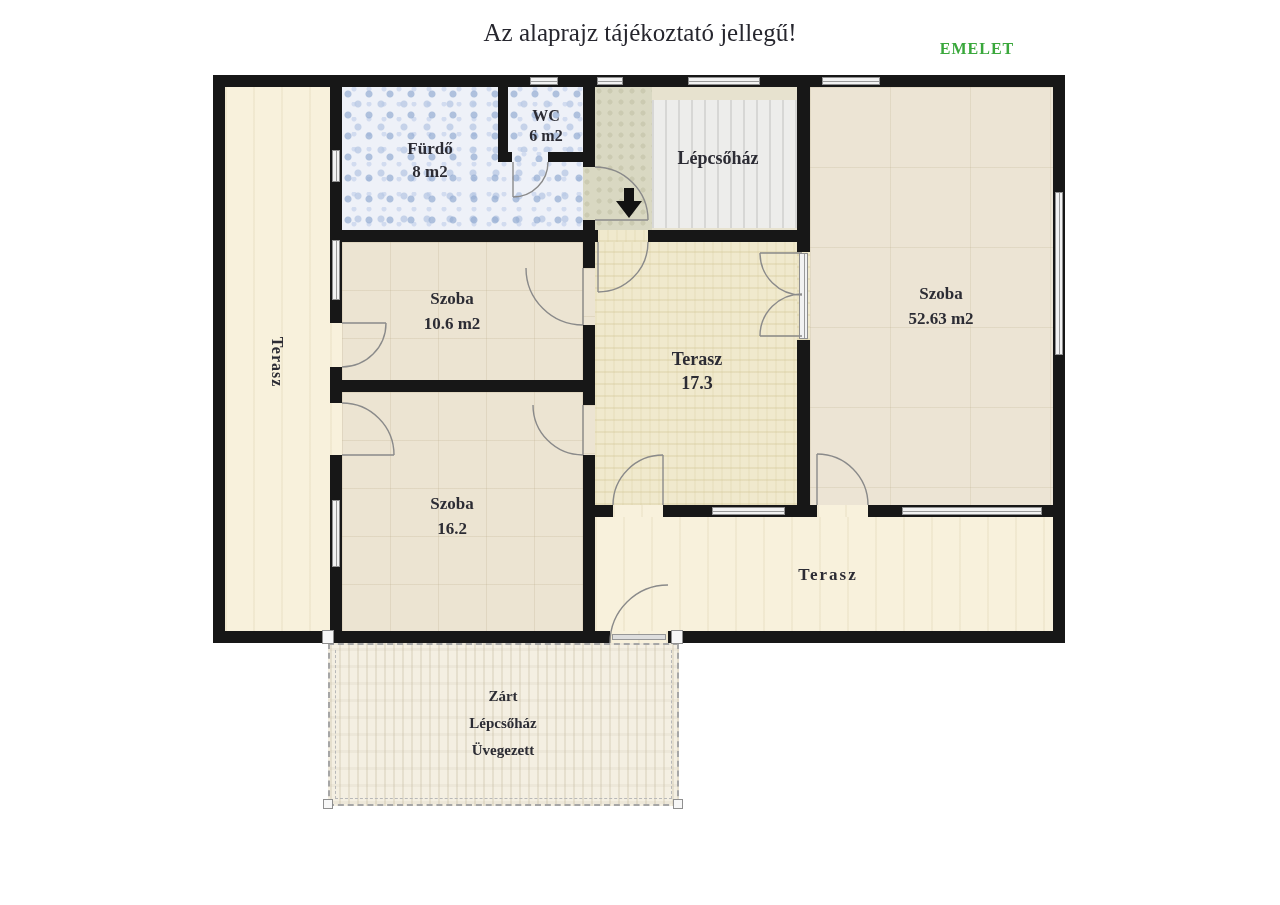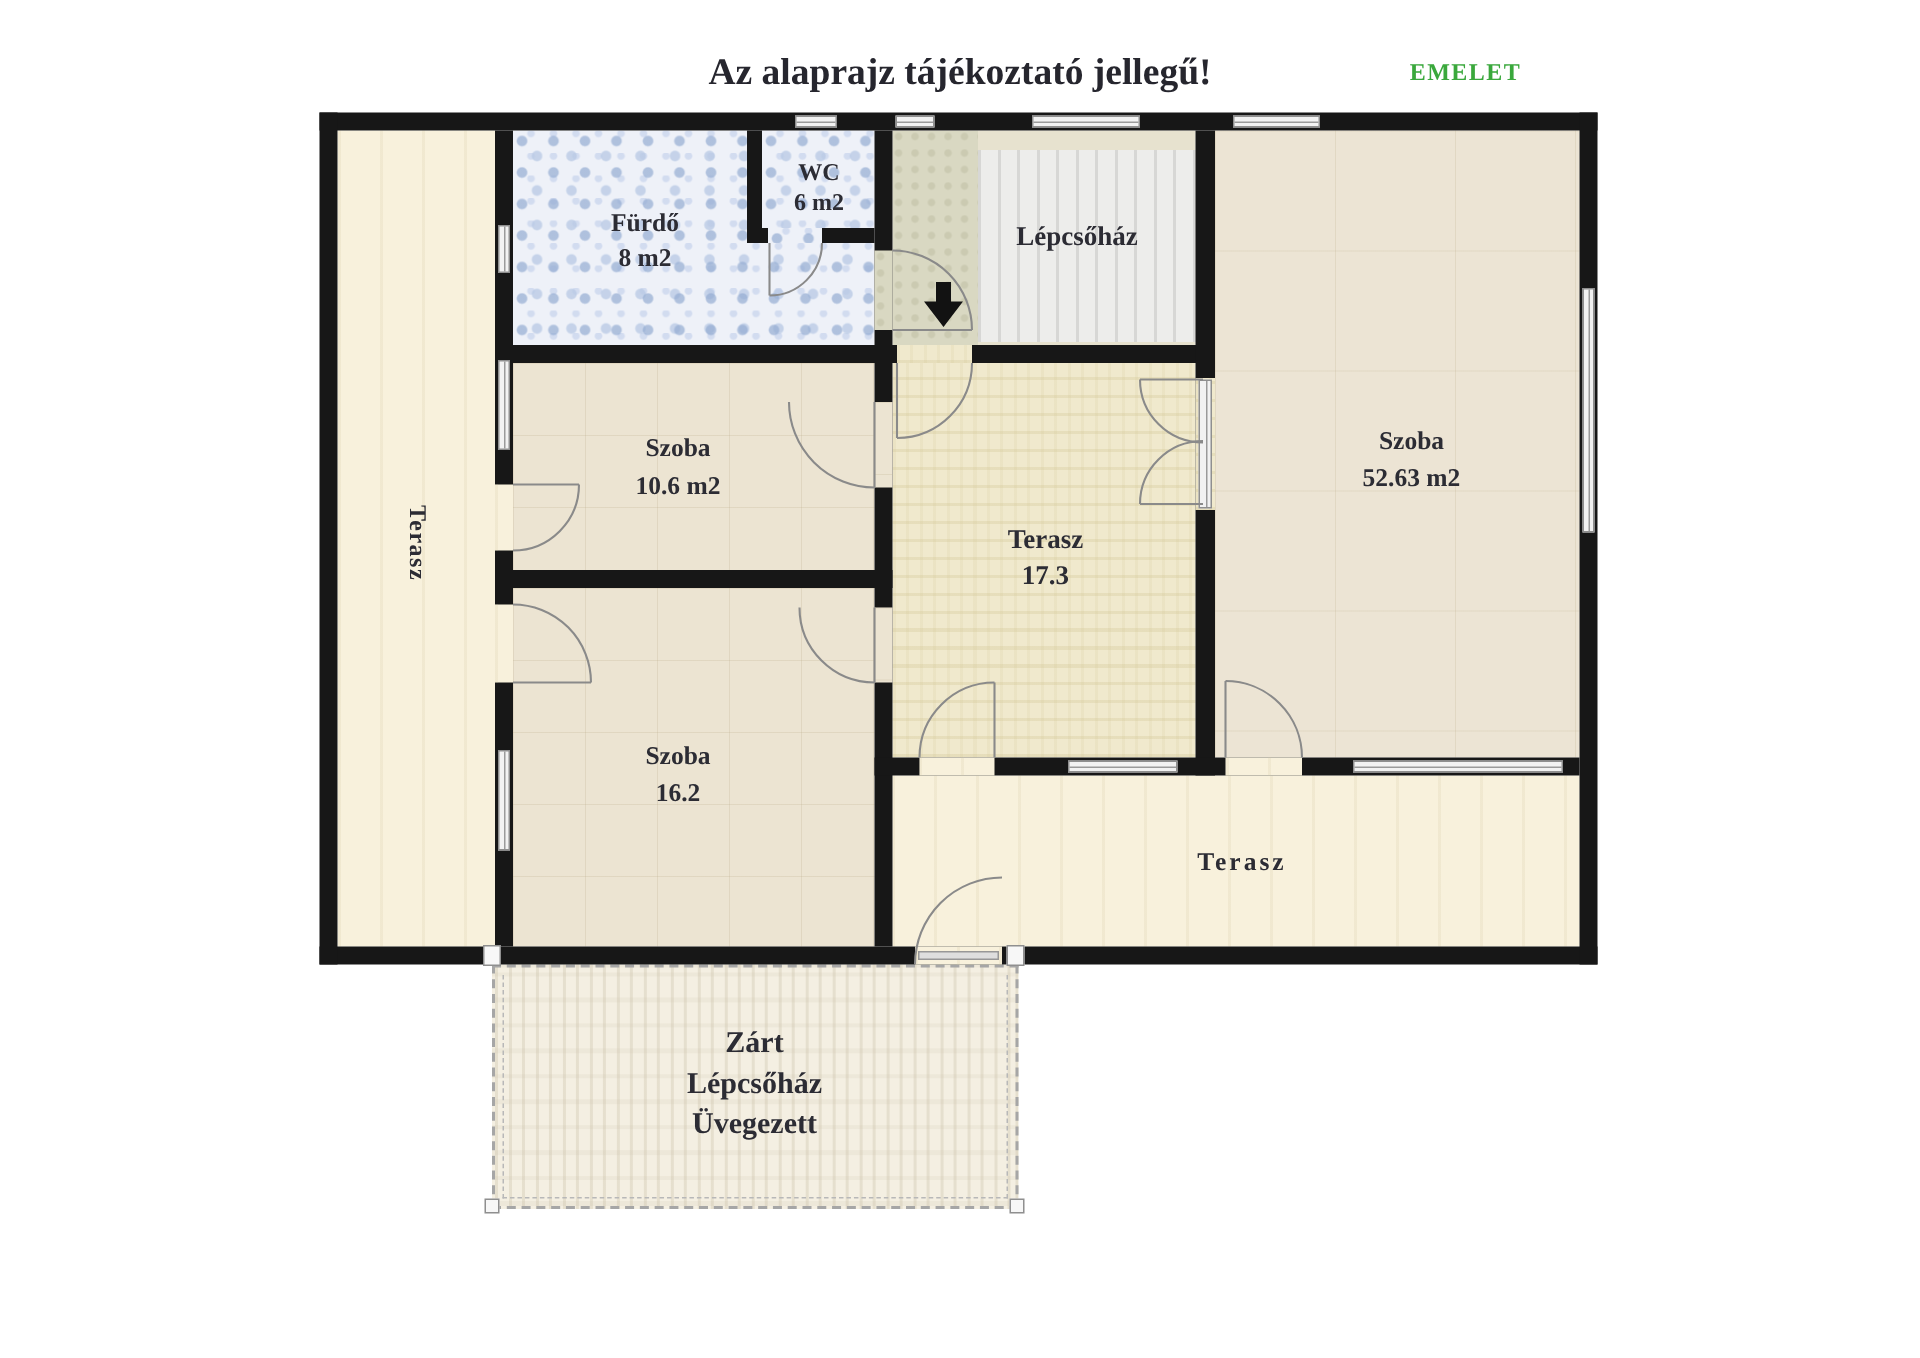--- a/index.html
+++ b/index.html
@@ -42,21 +42,21 @@
   .win-h::after{content:"";position:absolute;left:0;right:0;top:50%;height:1px;background:#9a9a9a;}
   .win-v::after{content:"";position:absolute;top:0;bottom:0;left:50%;width:1px;background:#9a9a9a;}
   .gap{position:absolute;}
   .post{position:absolute;background:#f7f7f7;border:1px solid #8f8f8f;box-sizing:border-box;}
   .leaf{position:absolute;background:#dedede;border:1px solid #979797;box-sizing:border-box;}
   .lbl{position:absolute;transform:translate(-50%,-50%);text-align:center;color:#2c2c34;
        font-weight:700;white-space:nowrap;}
   .lbl .line{display:block;}
   .lbl-v{transform:translate(-50%,-50%) rotate(90deg);}
   .title{position:absolute;left:640px;top:33px;transform:translate(-50%,-50%);
-         font-size:25px;font-weight:700;color:#26262e;white-space:nowrap;margin-top:16px;}
+         font-size:25px;font-weight:400;color:#26262e;white-space:nowrap;}
   .floor-tag{position:absolute;left:977px;top:49px;transform:translate(-50%,-50%);
          font-size:16px;font-weight:700;letter-spacing:1px;white-space:nowrap;}
   svg.overlay{position:absolute;left:0;top:0;pointer-events:none;}
 </style>
 </head>
 <body>
 
 <div class="canvas">
 
   <div class="title">Az alaprajz tájékoztató jellegű!</div>
@@ -197,19 +197,19 @@
 
   <div class="lbl" style="left:452px;top:516px;font-size:17px;line-height:25px;">
     <span class="line">Szoba</span>
     <span class="line">16.2</span>
   </div>
 
   <div class="lbl" style="left:828px;top:575px;font-size:17px;letter-spacing:2px;">
     <span class="line">Terasz</span>
   </div>
 
-  <div class="lbl" style="left:503px;top:723px;font-size:20px;line-height:27px;">
+  <div class="lbl" style="left:503px;top:723px;font-size:15px;line-height:27px;">
     <span class="line">Zárt</span>
     <span class="line">Lépcsőház</span>
     <span class="line">Üvegezett</span>
   </div>
 
 </div>
 
 </body></html>

